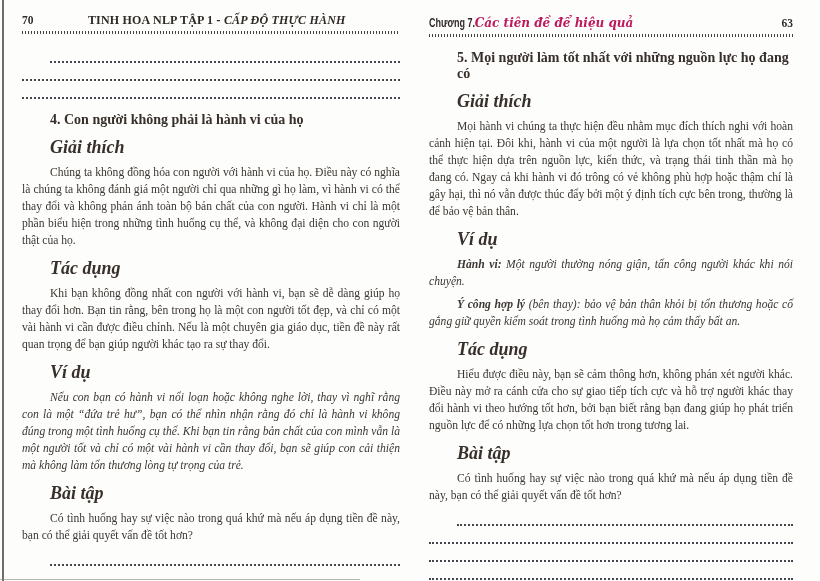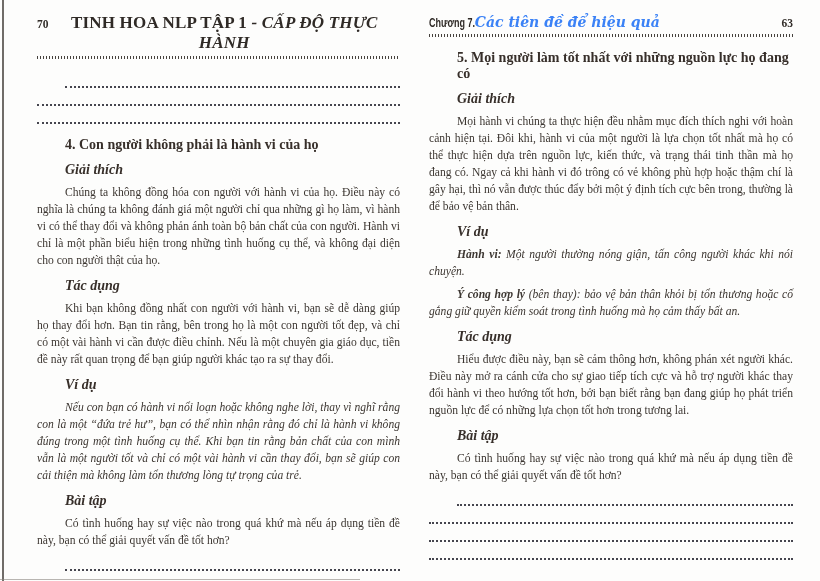--- a/index.html
+++ b/index.html
@@ -5,48 +5,48 @@
   html,body { margin:0; padding:0; background:#ffffff; }
   .spread {
     position:relative; width:820px; height:581px; background:#fdfdfc;
     display:flex; overflow:hidden;
     font-family:"Liberation Serif", serif; color:#3c3631;
   }
   .scan-edge-left { position:absolute; left:2px; top:0; height:100%; width:2px; background:#57524d; opacity:.85; }
   .scan-edge-bottom { position:absolute; left:0; bottom:1px; width:360px; height:1px; background:#8a857f; opacity:.6; }
 
   .page { box-sizing:border-box; height:581px; }
-  .page-left  { width:410px; padding:13px 10px 0 37px; }
+  .page-left  { width:410px; padding:13px 10px 0 22px; }
   .page-right { width:410px; padding:13px 27px 0 19px; }
 
   .phead { display:flex; align-items:baseline; }
   .phead .num { font-size:11.5px; font-weight:bold; color:#332e2a; }
-  .phead-title { flex:1; text-align:center; font-size:17px; font-weight:bold; color:#2f2a26; letter-spacing:.2px; }
+  .phead-title { flex:1; text-align:center; font-size:12px; font-weight:bold; color:#2f2a26; letter-spacing:.2px; }
   .phead-title .sub { font-style:italic; }
   .chapter-wrap { flex:1; white-space:nowrap; }
   .chapter-label {
     display:inline-block; font-family:"Liberation Sans", sans-serif;
     font-weight:bold; font-size:12.5px; transform:scaleX(.72);
     transform-origin:left center; color:#2f2a26;
   }
   .chapter-script {
     font-family:"DejaVu Serif", serif; font-style:italic; font-weight:bold;
-    font-size:14px; color:#3b82f6; margin-left:-18px;
+    font-size:12px; color:#be185d; margin-left:-18px;
   }
   .rule { height:3px; margin-top:3px;
     background:repeating-linear-gradient(90deg,#46423d 0,#46423d 1px,transparent 1px,transparent 3px);
   }
 
   .dotgroup-top { margin-top:11px; }
   .dotgroup-bottom { margin-top:4px; }
   .dotline { height:16px; border-bottom:2px dotted #45454e; }
   .dotline.indent { margin-left:28px; }
 
   .h-num { font-size:14px; font-weight:bold; margin:13px 0 0 28px; color:#372f2a; }
-  .sublabel { font-size:14px; font-weight:bold; font-style:italic; margin:9px 0 0 28px; color:#372f2a; }
+  .sublabel { font-size:18px; font-weight:bold; font-style:italic; margin:9px 0 0 28px; color:#372f2a; }
   .para { font-size:11.6px; line-height:17px; text-align:justify; text-indent:28px; margin:6px 0 0 0; }
   .para.em { font-style:italic; }
   .lead { font-weight:bold; }
 </style>
 </head>
 <body>
 
 <div class="spread">
   <div class="scan-edge-left"></div>
   <div class="scan-edge-bottom"></div>

